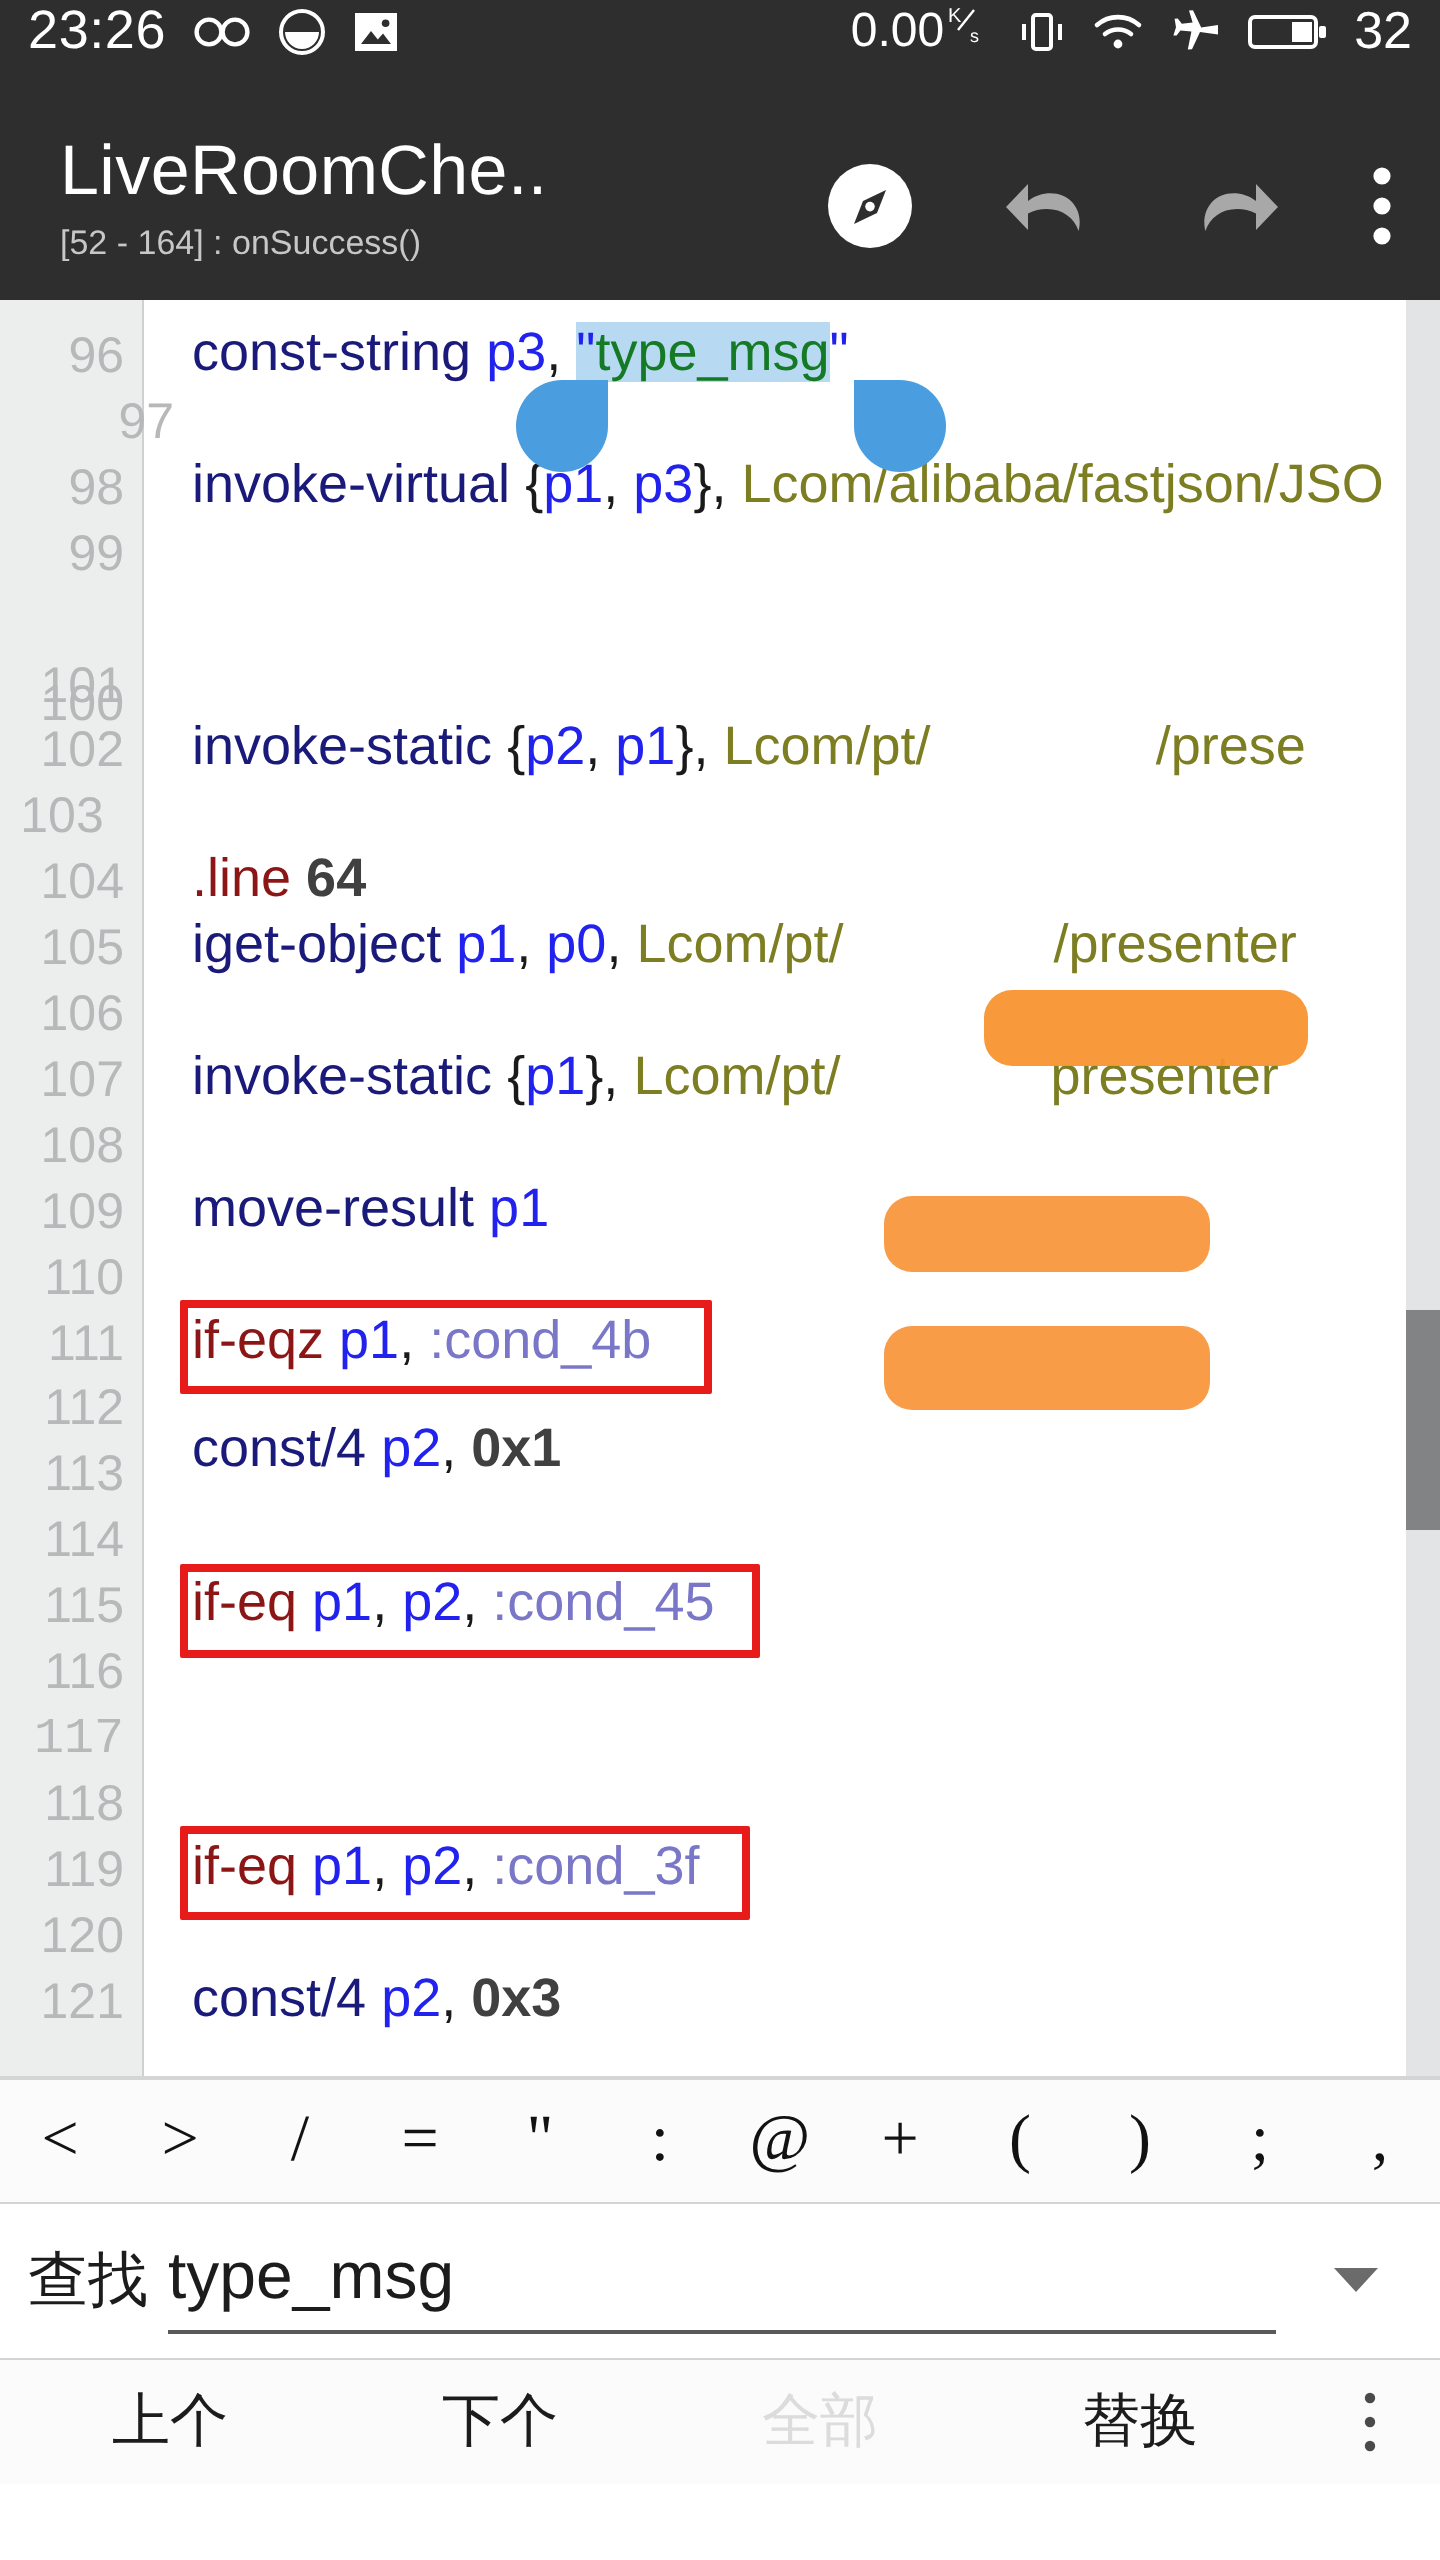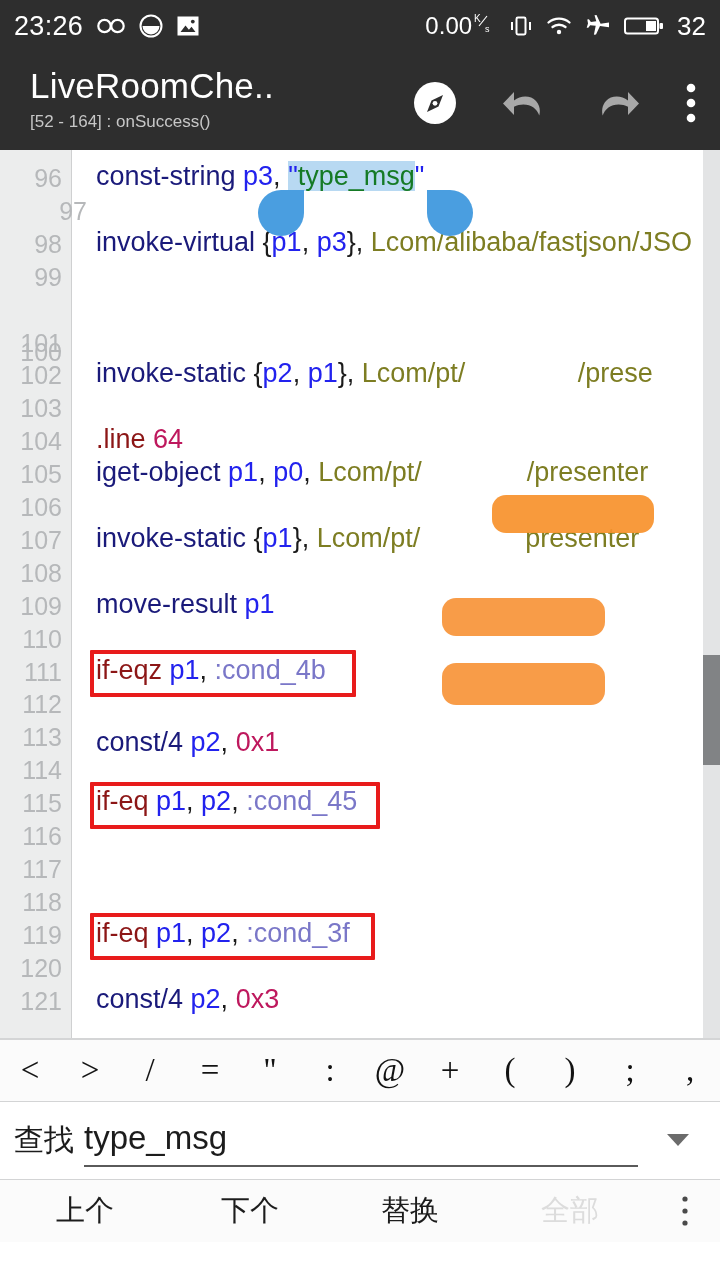--- a/index.html
+++ b/index.html
@@ -7,21 +7,21 @@
   body {
     font-family:"Liberation Sans", sans-serif;
     background:#ffffff;
     overflow:hidden;
     position:relative;
   }
 
   
   #status-bar{
     height:52px; background:#2e2e2e; color:#ffffff;
-    display:flex; align-items:center; padding:0 14px;
+    display:flex; align-items:flex-start; padding:0 14px;
   }
   #status-left{ display:flex; align-items:center; gap:13px; }
   #status-right{ margin-left:auto; display:flex; align-items:center; gap:13px; }
   .clock{ font-size:27px; font-weight:400; letter-spacing:.3px; }
   .sb-icon{ display:inline-flex; align-items:center; justify-content:center; }
   .netspeed{ font-size:24px; display:flex; align-items:baseline; }
   .netspeed .ks{ font-size:14px; margin-left:2px; }
   .batt-num{ font-size:26px; }
 
   
@@ -48,21 +48,21 @@
     position:absolute; left:0; width:62px; text-align:right;
     color:#b6b8ba; font-size:25px; font-family:"Liberation Sans", sans-serif;
   }
   .cl{
     position:absolute; left:96px; white-space:pre;
     font-size:27px; font-family:"Liberation Sans", sans-serif; color:#22228f;
   }
   .op{ color:#1a1a7a; }
   .opred{ color:#8c1616; }
   .reg{ color:#2222ee; }
-  .num{ color:#be185d; }
+  .num{ color:#404040;font-weight:bold; }
   .type{ color:#7d7d22; }
   .str{ color:#157a25; }
   .quote{ color:#2222ee; }
   .label{ color:#7a77c8; }
   .punc{ color:#1a1a1a; }
   .sel{ background:#b8d9f2; }
 
   .redbox{
     position:absolute; border:4px solid #e81b1b; background:transparent;
     border-radius:1px;
@@ -226,50 +226,50 @@
 
 <div id="editor">
   <div id="gutter">
       <div class="ln" style="top: 14px;">96</div>
       <div class="ln" style="top: 46.9px; margin-left: 25px;">97</div>
       <div class="ln" style="top: 79.8px;">98</div>
       <div class="ln" style="top: 112.7px;">99</div>
       <div class="ln" style="top: 144px; margin-top: 44px;">100</div>
       <div class="ln" style="top: 178.5px;">101</div>
       <div class="ln" style="top: 211.4px;">102</div>
-      <div class="ln" style="top: 244.3px;">103</div>
+      <div class="ln" style="top: 244.3px; text-align: center;">103</div>
       <div class="ln" style="top: 277.2px;">104</div>
       <div class="ln" style="top: 310.1px;">105</div>
       <div class="ln" style="top: 343px;">106</div>
       <div class="ln" style="top: 375.9px;">107</div>
       <div class="ln" style="top: 408.8px;">108</div>
       <div class="ln" style="top: 441.7px;">109</div>
       <div class="ln" style="top: 474.6px;">110</div>
       <div class="ln" style="top: 507.5px;">111</div>
       <div class="ln" style="top: 540.4px;">112</div>
       <div class="ln" style="top: 573.3px;">113</div>
       <div class="ln" style="top: 606.2px;">114</div>
       <div class="ln" style="top: 639.1px;">115</div>
       <div class="ln" style="top: 672px;">116</div>
-      <div class="ln" style="top: 704.9px;">117</div>
+      <div class="ln" style="top: 704.9px; font-family: Liberation Mono, monospace;">117</div>
       <div class="ln" style="top: 737.8px;">118</div>
       <div class="ln" style="top: 770.7px;">119</div>
       <div class="ln" style="top: 803.6px;">120</div>
       <div class="ln" style="top: 836.5px;">121</div>
     </div>
   <div id="code-area">
       <div class="cl" style="top: 11px;"><span class="op">const-string </span><span class="reg">p3</span><span class="punc">, </span><span class="quote sel">"</span><span class="str sel">type_msg</span><span class="quote">"</span></div>
       <div class="cl" style="top: 76.8px;"><span class="op">invoke-virtual </span><span class="punc">{</span><span class="reg">p1</span><span class="punc">, </span><span class="reg">p3</span><span class="punc">}</span><span class="punc">, </span><span class="type">Lcom/alibaba/fastjson/JSO</span></div>
       <div class="cl" style="top: 208.4px;"><span class="op">invoke-static </span><span class="punc">{</span><span class="reg">p2</span><span class="punc">, </span><span class="reg">p1</span><span class="punc">}</span><span class="punc">, </span><span class="type">Lcom/pt/</span><span class="type">               </span><span class="type">/prese</span></div>
       <div class="cl" style="top: 274.2px;"><span class="opred">.line </span><span class="num">64</span></div>
       <div class="cl" style="top: 307.1px;"><span class="op">iget-object </span><span class="reg">p1</span><span class="punc">, </span><span class="reg">p0</span><span class="punc">, </span><span class="type">Lcom/pt/</span><span class="type">              </span><span class="type">/presenter</span></div>
       <div class="cl" style="top: 372.9px;"><span class="op">invoke-static </span><span class="punc">{</span><span class="reg">p1</span><span class="punc">}</span><span class="punc">, </span><span class="type">Lcom/pt/</span><span class="type">              </span><span class="type">presenter</span></div>
       <div class="cl" style="top: 438.7px;"><span class="op">move-result </span><span class="reg">p1</span></div>
       <div class="cl" style="top: 504.5px;"><span class="opred">if-eqz </span><span class="reg">p1</span><span class="punc">, </span><span class="label">:cond_4b</span></div>
-      <div class="cl" style="top: 577px;"><span class="op">const/4 </span><span class="reg">p2</span><span class="punc">, </span><span class="num">0x1</span></div>
+      <div class="cl" style="top: 559px;"><span class="op">const/4 </span><span class="reg">p2</span><span class="punc">, </span><span class="num">0x1</span></div>
       <div class="cl" style="top: 636.1px;"><span class="opred">if-eq </span><span class="reg">p1</span><span class="punc">, </span><span class="reg">p2</span><span class="punc">, </span><span class="label">:cond_45</span></div>
       <div class="cl" style="top: 767.7px;"><span class="opred">if-eq </span><span class="reg">p1</span><span class="punc">, </span><span class="reg">p2</span><span class="punc">, </span><span class="label">:cond_3f</span></div>
       <div class="cl" style="top: 833.5px;"><span class="op">const/4 </span><span class="reg">p2</span><span class="punc">, </span><span class="num">0x3</span></div>
     </div>
 
   <div class="blotch" style="left:492px; top:345px; width:162px; height:38px;"></div>
   <div class="blotch b2" style="left:442px; top:448px; width:163px; height:38px;"></div>
   <div class="blotch b2" style="left:442px; top:513px; width:163px; height:42px;"></div>
 
   <div class="redbox" style="left:90px; top:500px; width:266px; height:47px;"></div>
@@ -309,22 +309,22 @@
   <span id="search-dropdown">
     <svg width="30" height="20" viewBox="0 0 30 20">
         <path d="M4 5h22L15 17z" fill="#6b6b6b"></path>
       </svg>
   </span>
 </div>
 
 <div id="action-bar">
   <span class="act-btn" id="btn-prev">上个</span>
   <span class="act-btn" id="btn-next">下个</span>
+  <span class="act-btn disabled" id="btn-all">全部</span>
   <span class="act-btn" id="btn-replace">替换</span>
-  <span class="act-btn disabled" id="btn-all">全部</span>
   <span id="action-overflow">
     <svg width="8" height="32" viewBox="0 0 8 32">
         <circle cx="4" cy="4" r="2.6" fill="#4a4a4a"></circle>
         <circle cx="4" cy="16" r="2.6" fill="#4a4a4a"></circle>
         <circle cx="4" cy="28" r="2.6" fill="#4a4a4a"></circle>
       </svg>
   </span>
 </div>
 
 </body></html>

